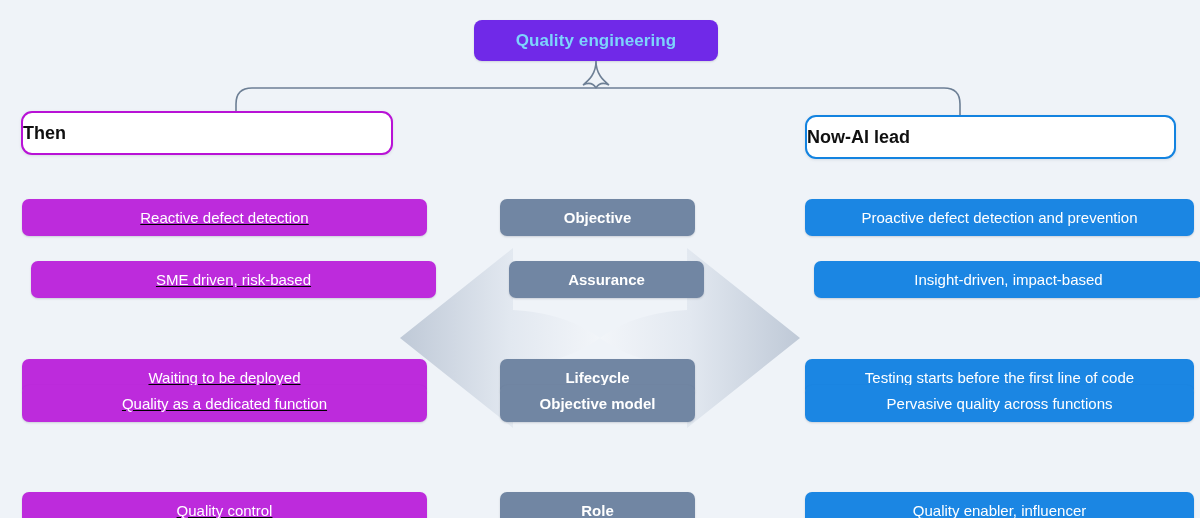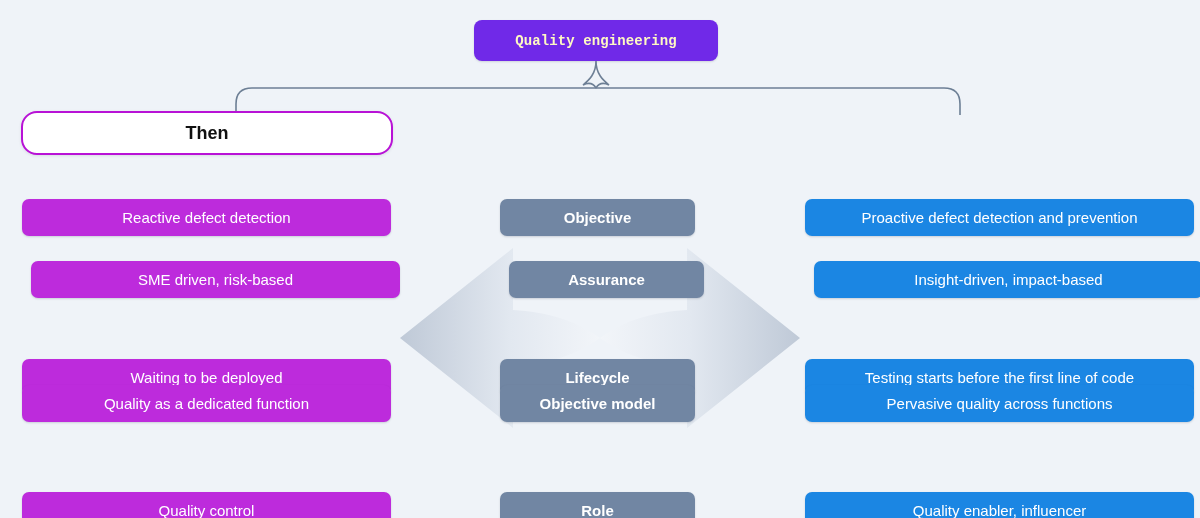--- a/index.html
+++ b/index.html
@@ -28,45 +28,44 @@
     width: 244px;
     height: 41px;
     background: #7029e8;
     border-radius: 8px;
     display: flex;
     align-items: center;
     justify-content: center;
     box-shadow: 0 1px 2px rgba(60,70,90,0.18);
   }
   .title-box span {
-    color: #fef9c3;
-    font-size: 14px;
+    color: #7dd3fc;
+    font-size: 17px;
     font-weight: bold;
     letter-spacing: 0.1px;
-    font-family: Liberation Mono, monospace;
   }
 
   
   .connector {
     position: absolute;
     left: 0;
     top: 0;
     width: 1200px;
     height: 518px;
     pointer-events: none;
   }
 
   
   .head-pill {
     position: absolute;
     display: flex;
     align-items: center;
-    justify-content: center;
+    justify-content: flex-start;
     background: #ffffff;
-    border-radius: 16px;
+    border-radius: 11px;
     box-sizing: border-box;
   }
   .head-pill span {
     font-size: 18px;
     font-weight: bold;
     color: #101010;
   }
   #head-then {
     left: 21px;
     top: 111px;
@@ -104,22 +103,23 @@
     box-shadow: 0 1px 2px rgba(60,70,90,0.20);
   }
   .row-box span {
     color: #ffffff;
     font-size: 15px;
     line-height: 1;
     white-space: nowrap;
   }
   .col-left .row-box {
     left: 22px;
-    width: 369px;
+    width: 405px;
     background: #bd2bdc;
+    text-decoration: underline;
   }
   .col-mid .row-box {
     left: 500px;
     width: 195px;
     background: #7186a3;
     align-items: center;
   }
   .col-mid .row-box span {
     font-weight: bold;
   }
@@ -167,20 +167,23 @@
     <path d="M118 8 L5 98 L118 188 L118 126 C152 124, 180 116, 205 98
              C180 80, 152 72, 118 70 Z" fill="url(#gradLeft)"></path>
 
     <path d="M292 8 L405 98 L292 188 L292 126 C258 124, 230 116, 205 98
              C230 80, 258 72, 292 70 Z" fill="url(#gradRight)"></path>
   </svg>
 
   <div class="head-pill" id="head-then">
     <span>Then</span>
   </div>
+  <div class="head-pill" id="head-now">
+    <span>Now-AI lead</span>
+  </div>
 
   <div class="col-left">
     <div class="row-box r0">
       <span>Reactive defect detection</span>
     </div>
     <div class="row-box r1">
       <span>SME driven, risk-based</span>
     </div>
     <div class="row-box r2">
       <span>Waiting to be deployed</span>

